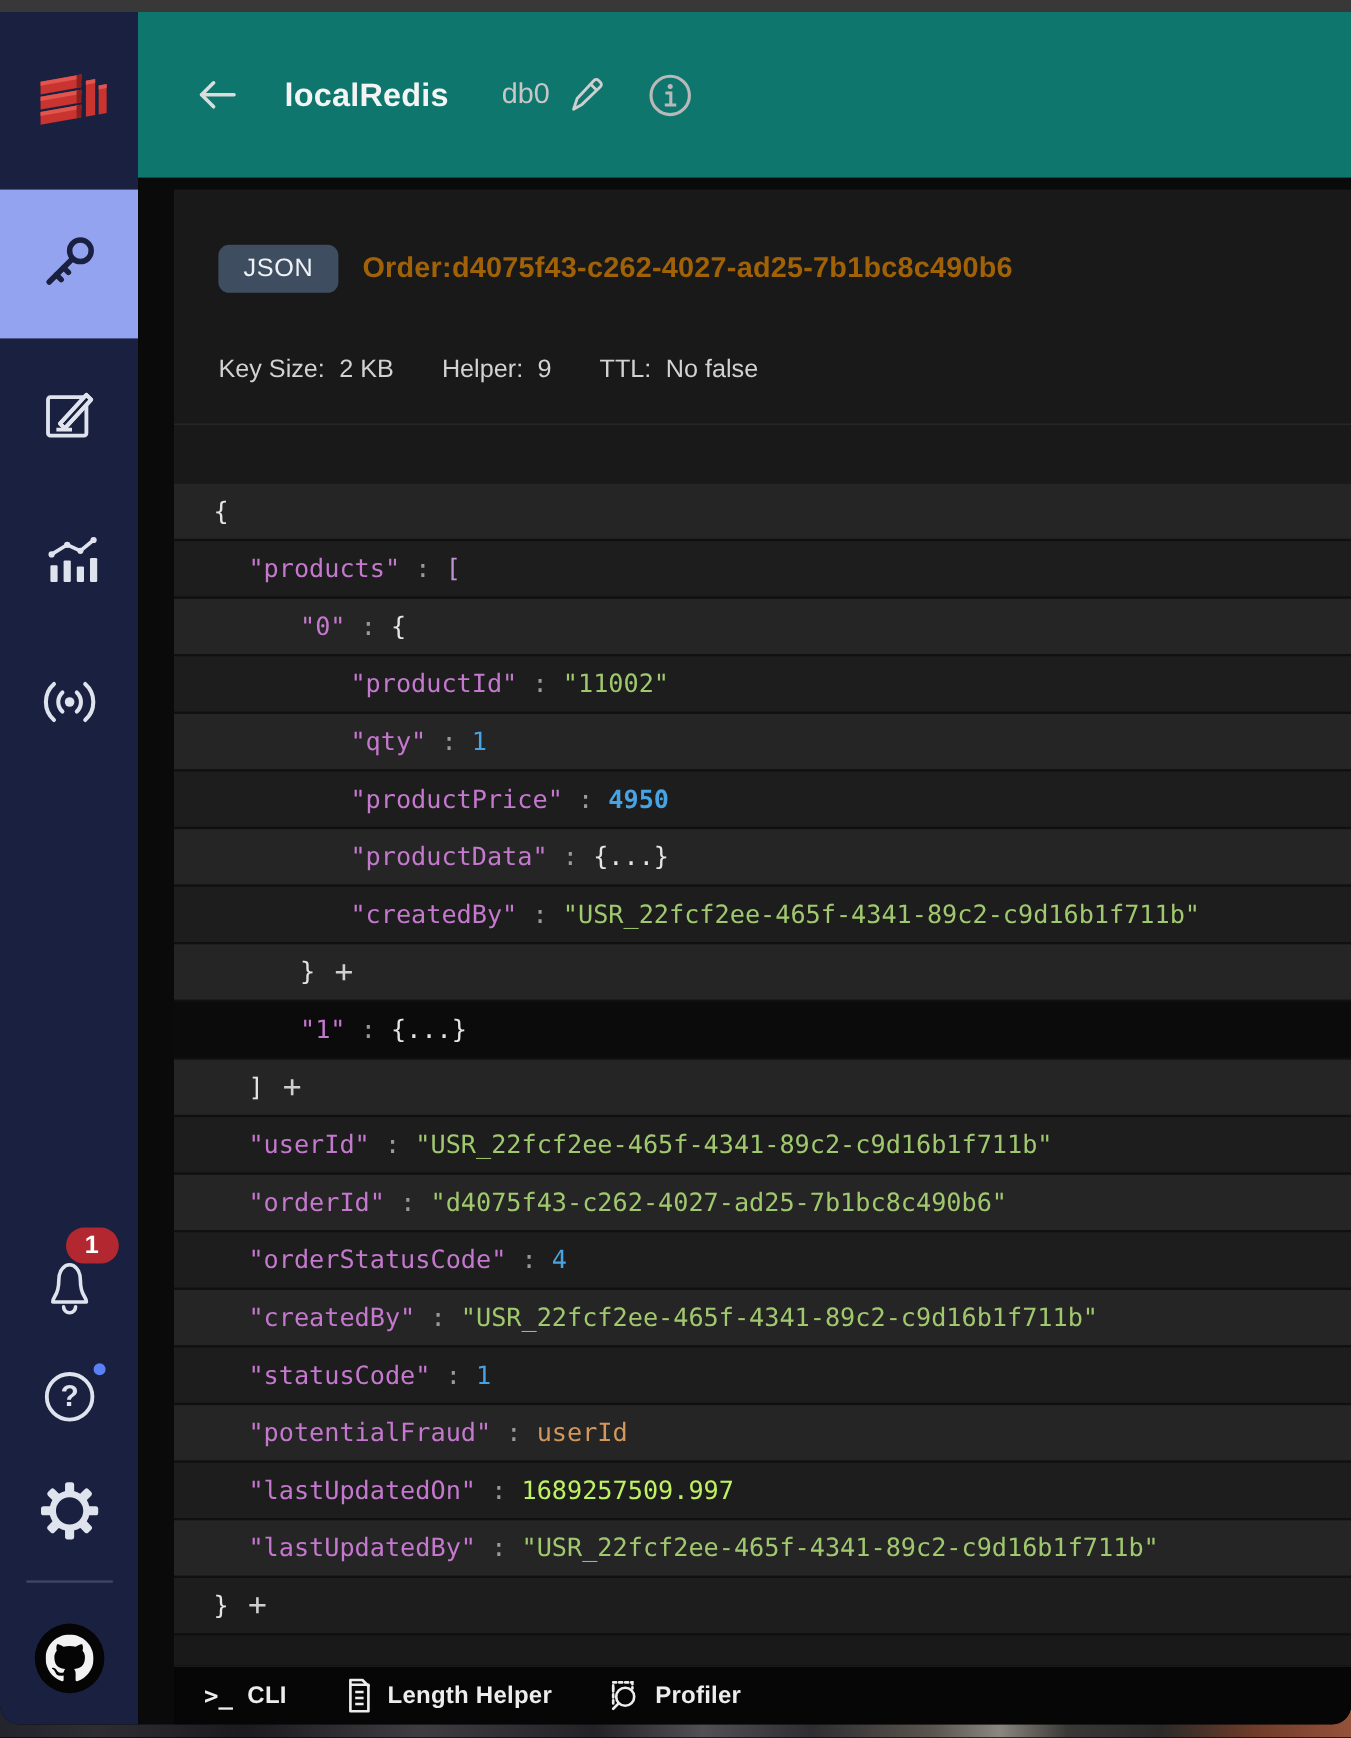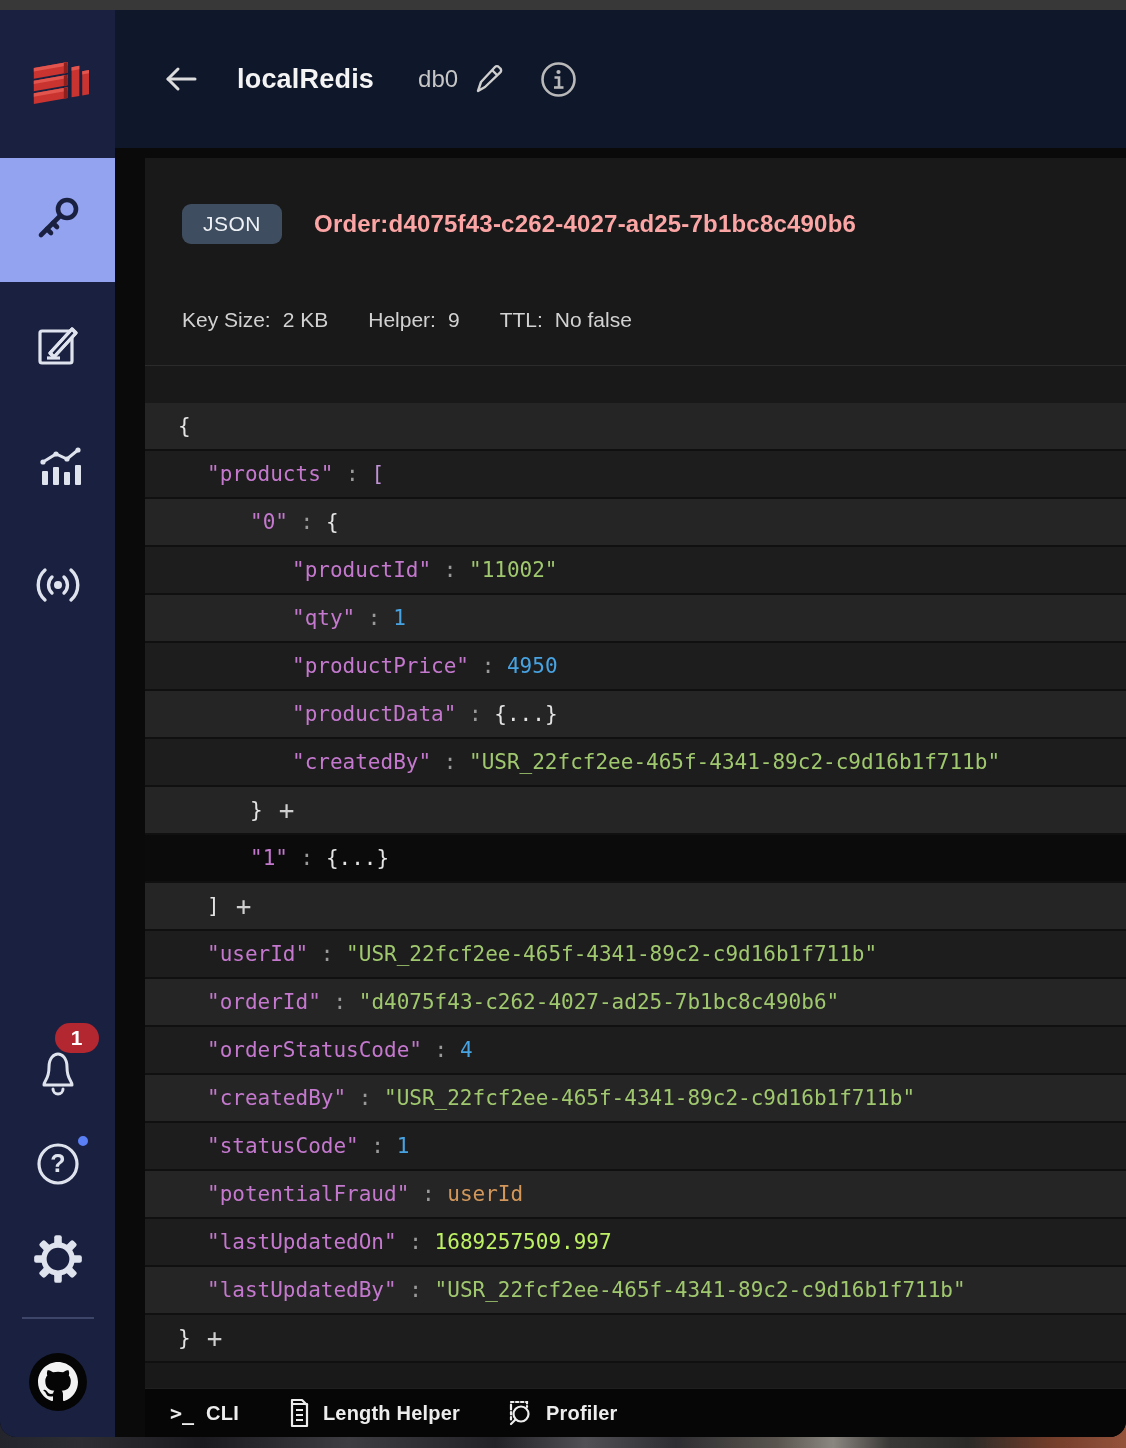--- a/index.html
+++ b/index.html
@@ -50,41 +50,41 @@
     position:absolute; top:-6px; right:-8px; width:16px; height:16px; border-radius:50%;
     background:#5b7ff5; border:3px solid #1a2140;
   }
   .gear-wrap{ margin-bottom:32px; }
   .sidebar-divider{ width:72px; height:0; border-top:2px solid #3d4668; margin-bottom:34px; }
   .github-wrap{ margin-bottom:26px; width:58px; height:58px; background:#050505;
     border-radius:50%; display:flex; align-items:center; justify-content:center; }
 
   
   .main{ position:absolute; left:115px; top:10px; right:0; bottom:0; }
-  .topbar{ height:138px; display:flex; align-items:center; padding-left:48px; background:#0f172a; }
+  .topbar{ height:138px; display:flex; align-items:center; padding-left:48px; background:#0f766e; }
   .back-btn{ width:36px; height:36px; cursor:pointer; flex:none; }
   .db-title{ margin-left:38px; font-size:27px; font-weight:bold; color:#f4f4f4; letter-spacing:.2px; }
   .db-alias{ margin-left:44px; font-size:24px; color:#c6c6c6; }
   .edit-pencil{ margin-left:14px; width:32px; height:32px; cursor:pointer; }
   .info-btn{ margin-left:36px; width:37px; height:37px; cursor:pointer; }
 
   
   .panel{
     position:absolute; left:30px; right:0; top:148px; bottom:49px;
     background:#191919; overflow:hidden;
   }
   .key-header{ display:flex; align-items:center; padding:46px 0 0 37px; }
   .type-badge{
     background:#3f4d60; color:#eef2f6; font-size:21px; letter-spacing:.5px;
     padding:8px 21px; border-radius:9px; flex:none;
   }
-  .key-name{ margin-left:32px; font-size:24px; font-weight:bold; color:#fca5a5; letter-spacing:.2px; }
+  .key-name{ margin-left:20px; font-size:24px; font-weight:bold; color:#a16207; letter-spacing:.2px; }
   .key-meta{ display:flex; align-items:center; margin-top:52px; padding-left:37px;
     font-size:21px; color:#d2d2d2; }
-  .meta-item{ margin-right:40px; display:flex;margin-top:12px; }
+  .meta-item{ margin-right:40px; display:flex; }
   .meta-label{ color:#d2d2d2; }
   .meta-value{ margin-left:12px; color:#d2d2d2; }
   .panel-divider{ margin-top:33px; border-top:1px solid #2b2b2b; }
 
   
   .json-tree{
     position:absolute; top:245px; left:0; right:0; bottom:0; overflow:hidden;
     font-family:"DejaVu Sans Mono", monospace; font-size:21px;
   }
   .json-row{
@@ -291,21 +291,21 @@
       </div>
 
       <div class="panel-divider"></div>
 
       <div class="json-tree">
           <div class="json-row odd" style="padding-left: 33px;"><span class="run" style="color: rgb(228, 228, 228);">{</span></div>
           <div class="json-row even" style="padding-left: 62px;"><span class="run" style="color: rgb(196, 120, 206);">"products"</span><span class="run" style="color: rgb(154, 154, 154);"> : </span><span class="run" style="color: rgb(191, 147, 214);">[</span></div>
           <div class="json-row odd" style="padding-left: 105px;"><span class="run" style="color: rgb(196, 120, 206);">"0"</span><span class="run" style="color: rgb(154, 154, 154);"> : </span><span class="run" style="color: rgb(228, 228, 228);">{</span></div>
           <div class="json-row even" style="padding-left: 147px;"><span class="run" style="color: rgb(196, 120, 206);">"productId"</span><span class="run" style="color: rgb(154, 154, 154);"> : </span><span class="run" style="color: rgb(160, 200, 110);">"11002"</span></div>
           <div class="json-row odd" style="padding-left: 147px;"><span class="run" style="color: rgb(196, 120, 206);">"qty"</span><span class="run" style="color: rgb(154, 154, 154);"> : </span><span class="run" style="color: rgb(71, 163, 226);">1</span></div>
-          <div class="json-row even" style="padding-left: 147px;"><span class="run" style="color: rgb(196, 120, 206);">"productPrice"</span><span class="run" style="color: rgb(154, 154, 154);"> : </span><span class="run" style="color: rgb(71, 163, 226);">4950</span></div>
+          <div class="json-row even" style="padding-left: 147px;"><span class="run" style="color: rgb(196, 120, 206);">"productPrice"</span><span class="run" style="color: rgb(154, 154, 154);"> : </span><span class="run" style="color: rgb(71, 163, 226); font-weight: bold;">4950</span></div>
           <div class="json-row odd" style="padding-left: 147px;"><span class="run" style="color: rgb(196, 120, 206);">"productData"</span><span class="run" style="color: rgb(154, 154, 154);"> : </span><span class="run" style="color: rgb(228, 228, 228);">{...}</span></div>
           <div class="json-row even" style="padding-left: 147px;"><span class="run" style="color: rgb(196, 120, 206);">"createdBy"</span><span class="run" style="color: rgb(154, 154, 154);"> : </span><span class="run" style="color: rgb(160, 200, 110);">"USR_22fcf2ee-465f-4341-89c2-c9d16b1f711b"</span></div>
           <div class="json-row odd" style="padding-left: 105px;"><span class="run" style="color: rgb(228, 228, 228);">}</span><span class="run run-plus" style="color: rgb(207, 207, 207);">+</span></div>
           <div class="json-row even hovered" style="padding-left: 105px;"><span class="run" style="color: rgb(196, 120, 206);">"1"</span><span class="run" style="color: rgb(154, 154, 154);"> : </span><span class="run" style="color: rgb(228, 228, 228);">{...}</span></div>
           <div class="json-row odd" style="padding-left: 62px;"><span class="run" style="color: rgb(228, 228, 228);">]</span><span class="run run-plus" style="color: rgb(207, 207, 207);">+</span></div>
           <div class="json-row even" style="padding-left: 62px;"><span class="run" style="color: rgb(196, 120, 206);">"userId"</span><span class="run" style="color: rgb(154, 154, 154);"> : </span><span class="run" style="color: rgb(160, 200, 110);">"USR_22fcf2ee-465f-4341-89c2-c9d16b1f711b"</span></div>
           <div class="json-row odd" style="padding-left: 62px;"><span class="run" style="color: rgb(196, 120, 206);">"orderId"</span><span class="run" style="color: rgb(154, 154, 154);"> : </span><span class="run" style="color: rgb(160, 200, 110);">"d4075f43-c262-4027-ad25-7b1bc8c490b6"</span></div>
           <div class="json-row even" style="padding-left: 62px;"><span class="run" style="color: rgb(196, 120, 206);">"orderStatusCode"</span><span class="run" style="color: rgb(154, 154, 154);"> : </span><span class="run" style="color: rgb(71, 163, 226);">4</span></div>
           <div class="json-row odd" style="padding-left: 62px;"><span class="run" style="color: rgb(196, 120, 206);">"createdBy"</span><span class="run" style="color: rgb(154, 154, 154);"> : </span><span class="run" style="color: rgb(160, 200, 110);">"USR_22fcf2ee-465f-4341-89c2-c9d16b1f711b"</span></div>
           <div class="json-row even" style="padding-left: 62px;"><span class="run" style="color: rgb(196, 120, 206);">"statusCode"</span><span class="run" style="color: rgb(154, 154, 154);"> : </span><span class="run" style="color: rgb(71, 163, 226);">1</span></div>

